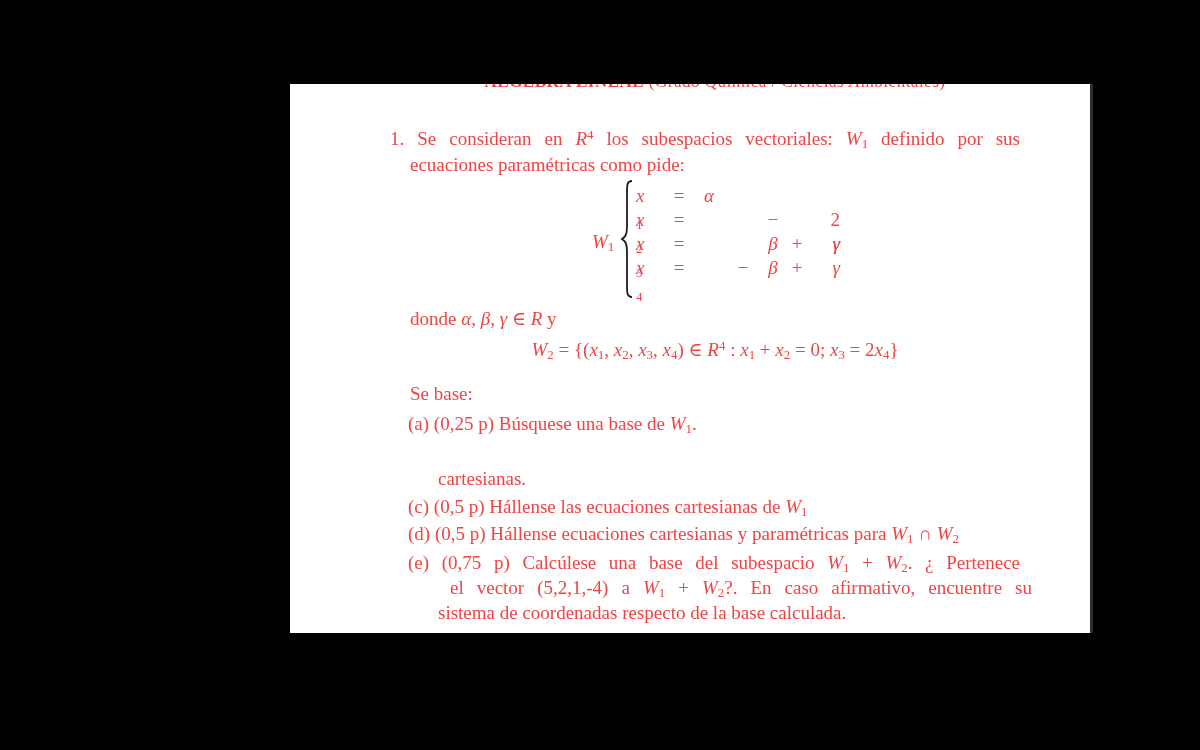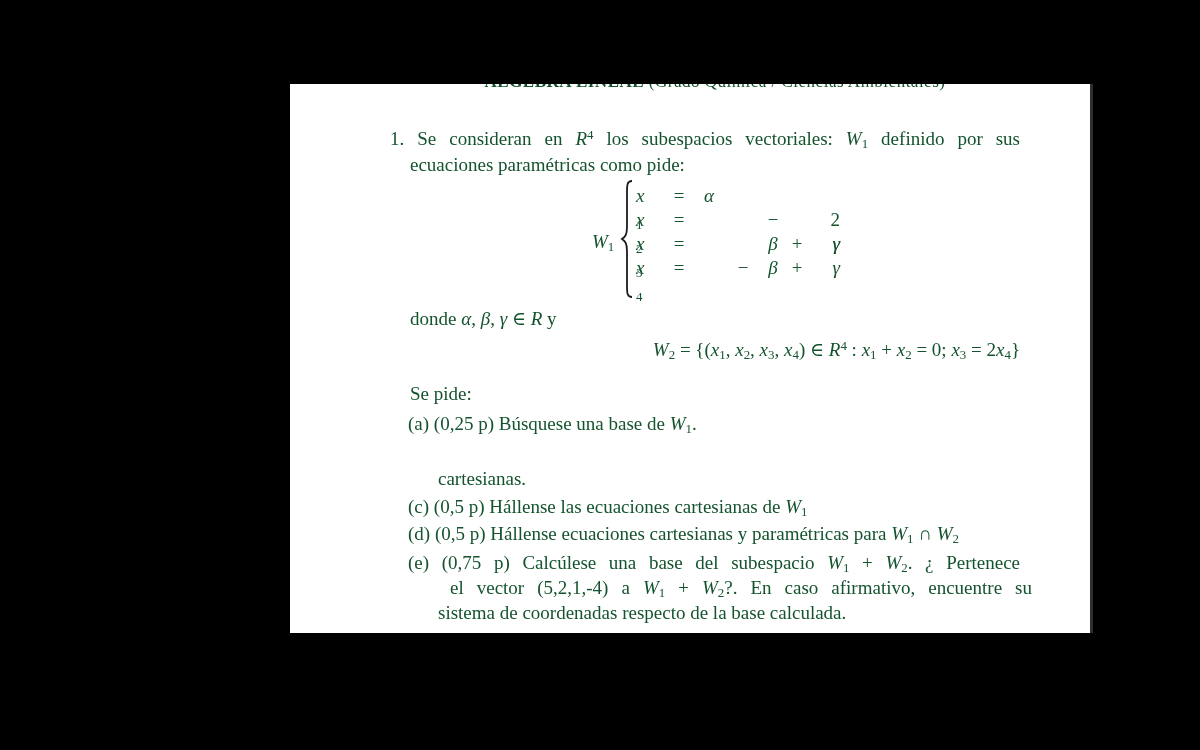--- a/index.html
+++ b/index.html
@@ -10,34 +10,34 @@
     position:relative;
     font-family:"Liberation Serif","DejaVu Serif",serif;
   }
   .page{
     position:absolute;
     left:290px;top:84px;
     width:800px;height:549px;
     background:#fff;
     border-right:3px solid #2e2e2e;
     overflow:hidden;
-    color:#14532d;
+    color:#ef4444;
     font-size:19px;
   }
   .ln{
     position:absolute;
     white-space:nowrap;
     line-height:23px;
   }
   .just{
     text-align:justify;
     text-align-last:justify;
     white-space:normal;
   }
-  .center{text-align:right;}
+  .center{text-align:center;}
   .mi{
     font-style:italic;
     font-family:"Liberation Serif","DejaVu Serif",serif;
   }
   sub,sup{
     font-size:0.68em;
     line-height:0;
   }
   sub{vertical-align:-0.25em;}
   sup{vertical-align:0.5em;}
@@ -125,21 +125,21 @@
     <span class="c6">+</span>
     <span class="c7">
         <span class="mi">γ</span>
       </span>
   </div>
 
   <div class="ln" style="left:120px;top:223px">donde <span class="mi">α</span>, <span class="mi">β</span>, <span class="mi">γ</span> ∈ <span class="mi">R</span> y</div>
 
   <div class="ln center" style="left:120px;top:254px;width:610px"><span class="mi">W</span><sub>2</sub> = {(<span class="mi">x</span><sub>1</sub>, <span class="mi">x</span><sub>2</sub>, <span class="mi">x</span><sub>3</sub>, <span class="mi">x</span><sub>4</sub>) ∈ <span class="mi">R</span><sup>4</sup> : <span class="mi">x</span><sub>1</sub> + <span class="mi">x</span><sub>2</sub> = 0; <span class="mi">x</span><sub>3</sub> = 2<span class="mi">x</span><sub>4</sub>}</div>
 
-  <div class="ln" style="left:120px;top:298px">Se pide:</div>
+  <div class="ln" style="left:120px;top:298px">Se base:</div>
 
   <div class="ln" style="left:118px;top:328px">(a) (0,25 p) Búsquese una base de <span class="mi">W</span><sub>1</sub>.</div>
 
   <div class="ln" style="left:148px;top:383px">cartesianas.</div>
 
   <div class="ln" style="left:118px;top:411px">(c) (0,5 p) Hállense las ecuaciones cartesianas de <span class="mi">W</span><sub>1</sub></div>
 
   <div class="ln" style="left:118px;top:438px">(d) (0,5 p) Hállense ecuaciones cartesianas y paramétricas para <span class="mi">W</span><sub>1</sub> ∩ <span class="mi">W</span><sub>2</sub></div>
 
   <div class="ln just" style="left:118px;top:467px;width:612px">(e) (0,75 p) Calcúlese una base del subespacio <span class="mi">W</span><sub>1</sub> + <span class="mi">W</span><sub>2</sub>.  ¿ Pertenece</div>

